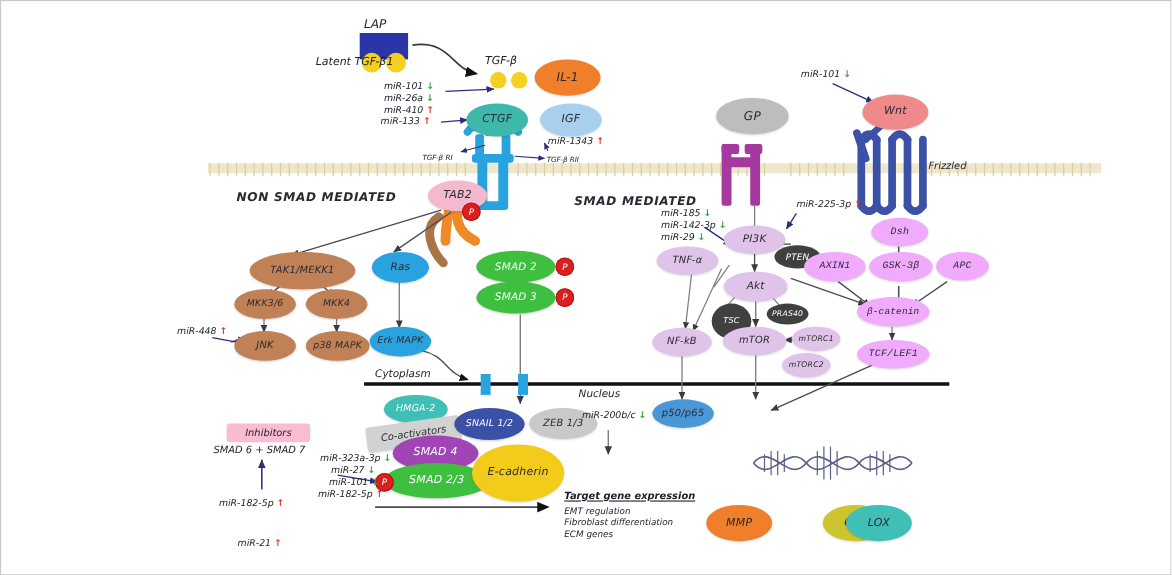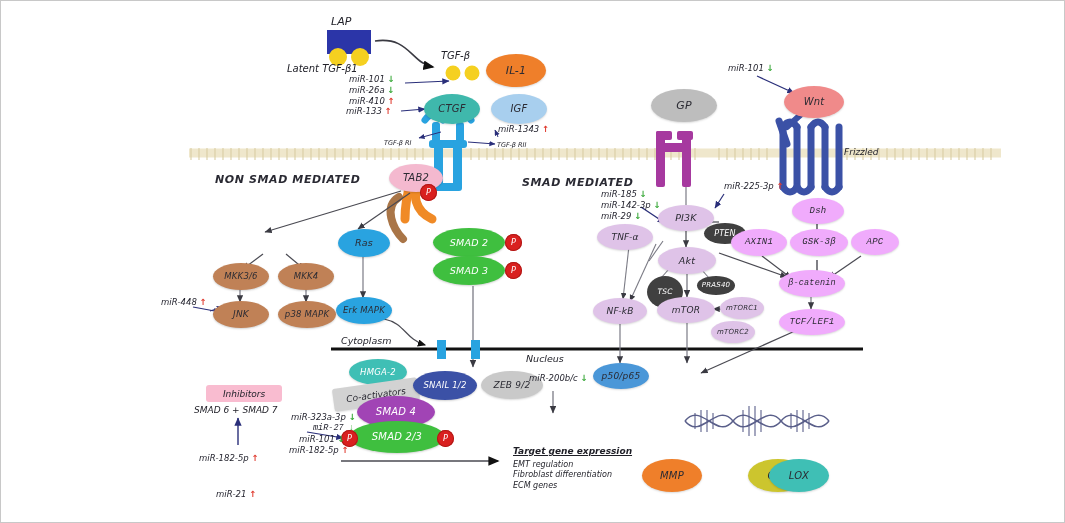--- a/index.html
+++ b/index.html
@@ -275,21 +275,21 @@
           <line x1="760" y1="409" x2="760" y2="431"></line>
         <line x1="790" y1="412" x2="790" y2="428"></line>
           <line x1="796" y1="409" x2="796" y2="431"></line>
         <line x1="802" y1="409" x2="802" y2="431"></line>
           <line x1="808" y1="412" x2="808" y2="428"></line>
       </g>
     </g>
   </svg>
 
   <div class="lbl" style="left:330px;top:14px;font-size:11px;">LAP</div>
-  <div class="lbl" style="left:286px;top:62px;font-size:10px;">Latent TGF-β1</div>
+  <div class="lbl" style="left:286px;top:50px;font-size:10px;">Latent TGF-β1</div>
   <div class="lbl" style="left:440px;top:49px;font-size:10px;">TGF-β</div>
 
   <div class="nd orange" style="left:485px;top:53px;width:60px;height:33px;font-size:11px;">IL-1</div>
   <div class="nd teal" style="left:423px;top:93px;width:56px;height:30px;font-size:10px;">CTGF</div>
   <div class="nd ltblue" style="left:490px;top:93px;width:56px;height:30px;font-size:10px;">IGF</div>
 
   <div class="mir" style="left:348px;top:73px;">
     <span>miR-101</span> <span class="dn">↓</span></div>
   <div class="mir" style="left:348px;top:84px;">
     <span>miR-26a</span> <span class="dn">↓</span></div>
@@ -305,20 +305,21 @@
 
   <div class="hdr" style="left:198px;top:172px;font-size:11px;">NON SMAD MEDIATED</div>
   <div class="hdr" style="left:505px;top:175px;font-size:11px;">SMAD MEDIATED</div>
   <div class="lbl" style="left:340px;top:334px;font-size:9.5px;">Cytoplasm</div>
   <div class="lbl" style="left:525px;top:352px;font-size:9.5px;">Nucleus</div>
   <div class="lbl" style="left:843px;top:146px;font-size:9px;">Frizzled</div>
 
   <div class="nd pink" style="left:388px;top:163px;width:54px;height:28px;font-size:10px;">TAB2</div>
   <div class="pcirc" style="left:419px;top:183px;">P</div>
 
+  <div class="nd brown" style="left:226px;top:228px;width:96px;height:34px;font-size:9px;">TAK1/MEKK1</div>
   <div class="nd brown" style="left:212px;top:262px;width:56px;height:27px;font-size:8.5px;">MKK3/6</div>
   <div class="nd brown" style="left:277px;top:262px;width:56px;height:27px;font-size:8.5px;">MKK4</div>
   <div class="nd brown" style="left:212px;top:300px;width:56px;height:27px;font-size:9px;">JNK</div>
   <div class="nd brown" style="left:277px;top:300px;width:58px;height:27px;font-size:8.5px;">p38 MAPK</div>
   <div class="nd blue" style="left:337px;top:228px;width:52px;height:28px;font-size:9.5px;">Ras</div>
   <div class="nd blue" style="left:335px;top:296px;width:56px;height:27px;font-size:8.5px;">Erk MAPK</div>
 
   <div class="mir" style="left:160px;top:296px;">
     <span>miR-448</span> <span class="up">↑</span></div>
 
@@ -356,33 +357,34 @@
   <div class="nd cyan" style="left:791px;top:197px;width:52px;height:26px;font-size:9px;">Dsh</div>
   <div class="nd cyan" style="left:730px;top:228px;width:56px;height:27px;font-size:9px;">AXIN1</div>
   <div class="nd cyan" style="left:789px;top:228px;width:58px;height:27px;font-size:9px;">GSK-3β</div>
   <div class="nd cyan" style="left:850px;top:228px;width:48px;height:26px;font-size:9px;">APC</div>
   <div class="nd cyan" style="left:778px;top:269px;width:66px;height:27px;font-size:8.5px;">β-catenin</div>
   <div class="nd cyan" style="left:778px;top:308px;width:66px;height:26px;font-size:9px;">TCF/LEF1</div>
 
   <div class="nd seagr" style="left:348px;top:358px;width:58px;height:26px;font-size:8.5px;color:#fff;">HMGA-2</div>
   <div class="coact" style="left:332px;top:382px;width:86px;height:23px;font-size:9px;">Co-activators</div>
   <div class="nd indigo" style="left:412px;top:370px;width:64px;height:29px;font-size:8.5px;">SNAIL 1/2</div>
-  <div class="nd gray2" style="left:480px;top:370px;width:62px;height:28px;font-size:9px;">ZEB 9/2</div>
+  <div class="nd gray2" style="left:480px;top:370px;width:62px;height:28px;font-size:9px;">ZEB 1/3</div>
 
   <div class="mir" style="left:528px;top:372px;">
     <span>miR-200b/c</span> <span class="dn">↓</span></div>
 
   <div class="nd purple" style="left:356px;top:395px;width:78px;height:32px;font-size:10px;">SMAD 4</div>
   <div class="nd green" style="left:348px;top:420px;width:96px;height:32px;font-size:10px;color:#fff;">SMAD 2/3</div>
   <div class="pcirc" style="left:340px;top:429px;">P</div>
   <div class="pcirc" style="left:436px;top:429px;">P</div>
+  <div class="nd yellow" style="left:428px;top:403px;width:84px;height:52px;font-size:10px;">E-cadherin</div>
 
   <div class="mir" style="left:290px;top:411px;">
     <span>miR-323a-3p</span> <span class="dn">↓</span></div>
-  <div class="mir" style="left:312px;top:422px;font-family:Liberation Mono, monospace;">
+  <div class="mir" style="left:300px;top:422px;">
     <span>miR-27</span> <span class="dn">↓</span></div>
   <div class="mir" style="left:298px;top:433px;">
     <span>miR-101</span> <span class="dn">↓</span></div>
   <div class="mir" style="left:288px;top:444px;">
     <span>miR-182-5p</span> <span class="up">↑</span></div>
 
   <div class="inhbox" style="left:205px;top:384px;width:76px;height:17px;font-size:9px;">Inhibitors</div>
   <div class="lbl" style="left:193px;top:404px;font-size:9px;">SMAD 6 + SMAD 7</div>
   <div class="mir" style="left:215px;top:440px;margin-top:48px;">
     <span>miR-21</span> <span class="up">↑</span></div>

